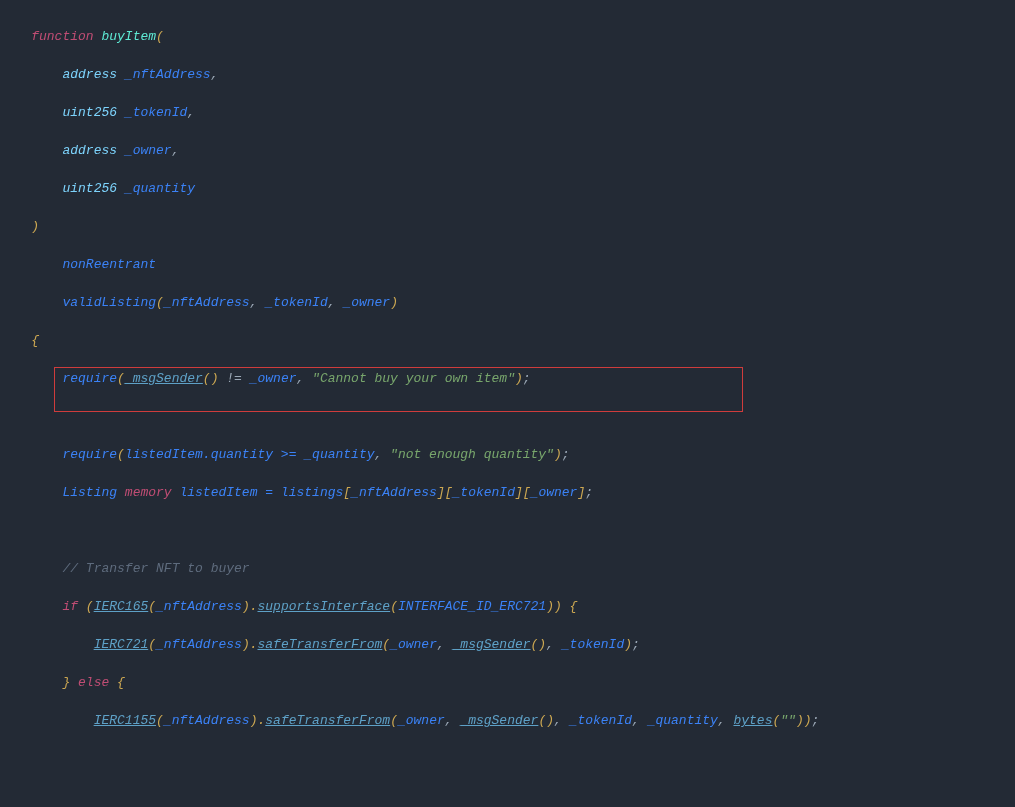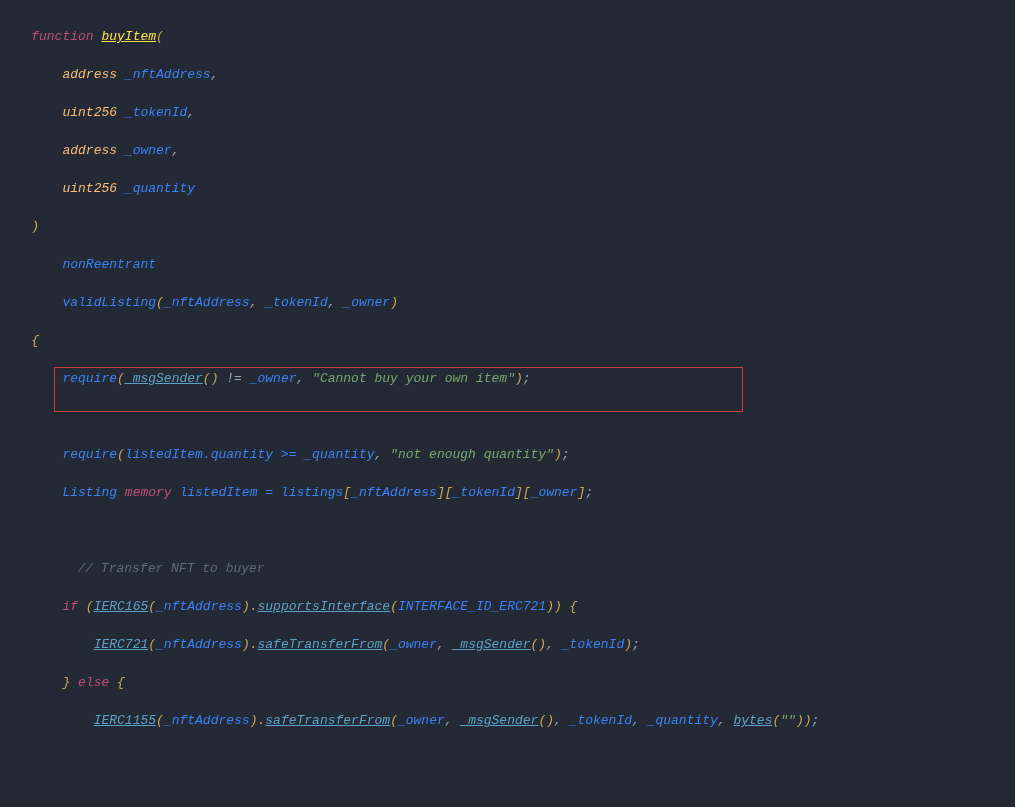--- a/index.html
+++ b/index.html
@@ -15,27 +15,27 @@
     overflow: hidden;
     position: relative;
     font-style: italic;
   }
   .code-area {
     padding: 8px 0 8px 0;
     white-space: pre;
   }
   .line { min-height: 19px; }
   .kw      { color: #C04D74; font-style: italic; }      
-  .fn      { color: #fde047; font-style: italic; text-decoration: underline; }       
-  .typ     { color: #fdba74; font-style: italic; }       
+  .fn      { color: #5eead4; font-style: italic; }       
+  .typ     { color: #7dd3fc; font-style: italic; }       
   .paren   { color: #CDA852; }       
   .punct   { color: #9aa7b5; }       
   .op      { color: #9aa7b5; }
   .str     { color: #78A66C; }       
-  .cmt     { color: #5E6B7D; font-style: italic; margin-left: 15px; }
+  .cmt     { color: #5E6B7D; font-style: italic; }
   .mfn     { color: #5EA1C7; font-style: italic; text-decoration: underline; }       
   .id      { color: #3b82f6; }
   .redbox {
     position: absolute;
     border: 1px solid #cf3c3c;
     pointer-events: none;
   }
 </style>
 </head>
 <body>

